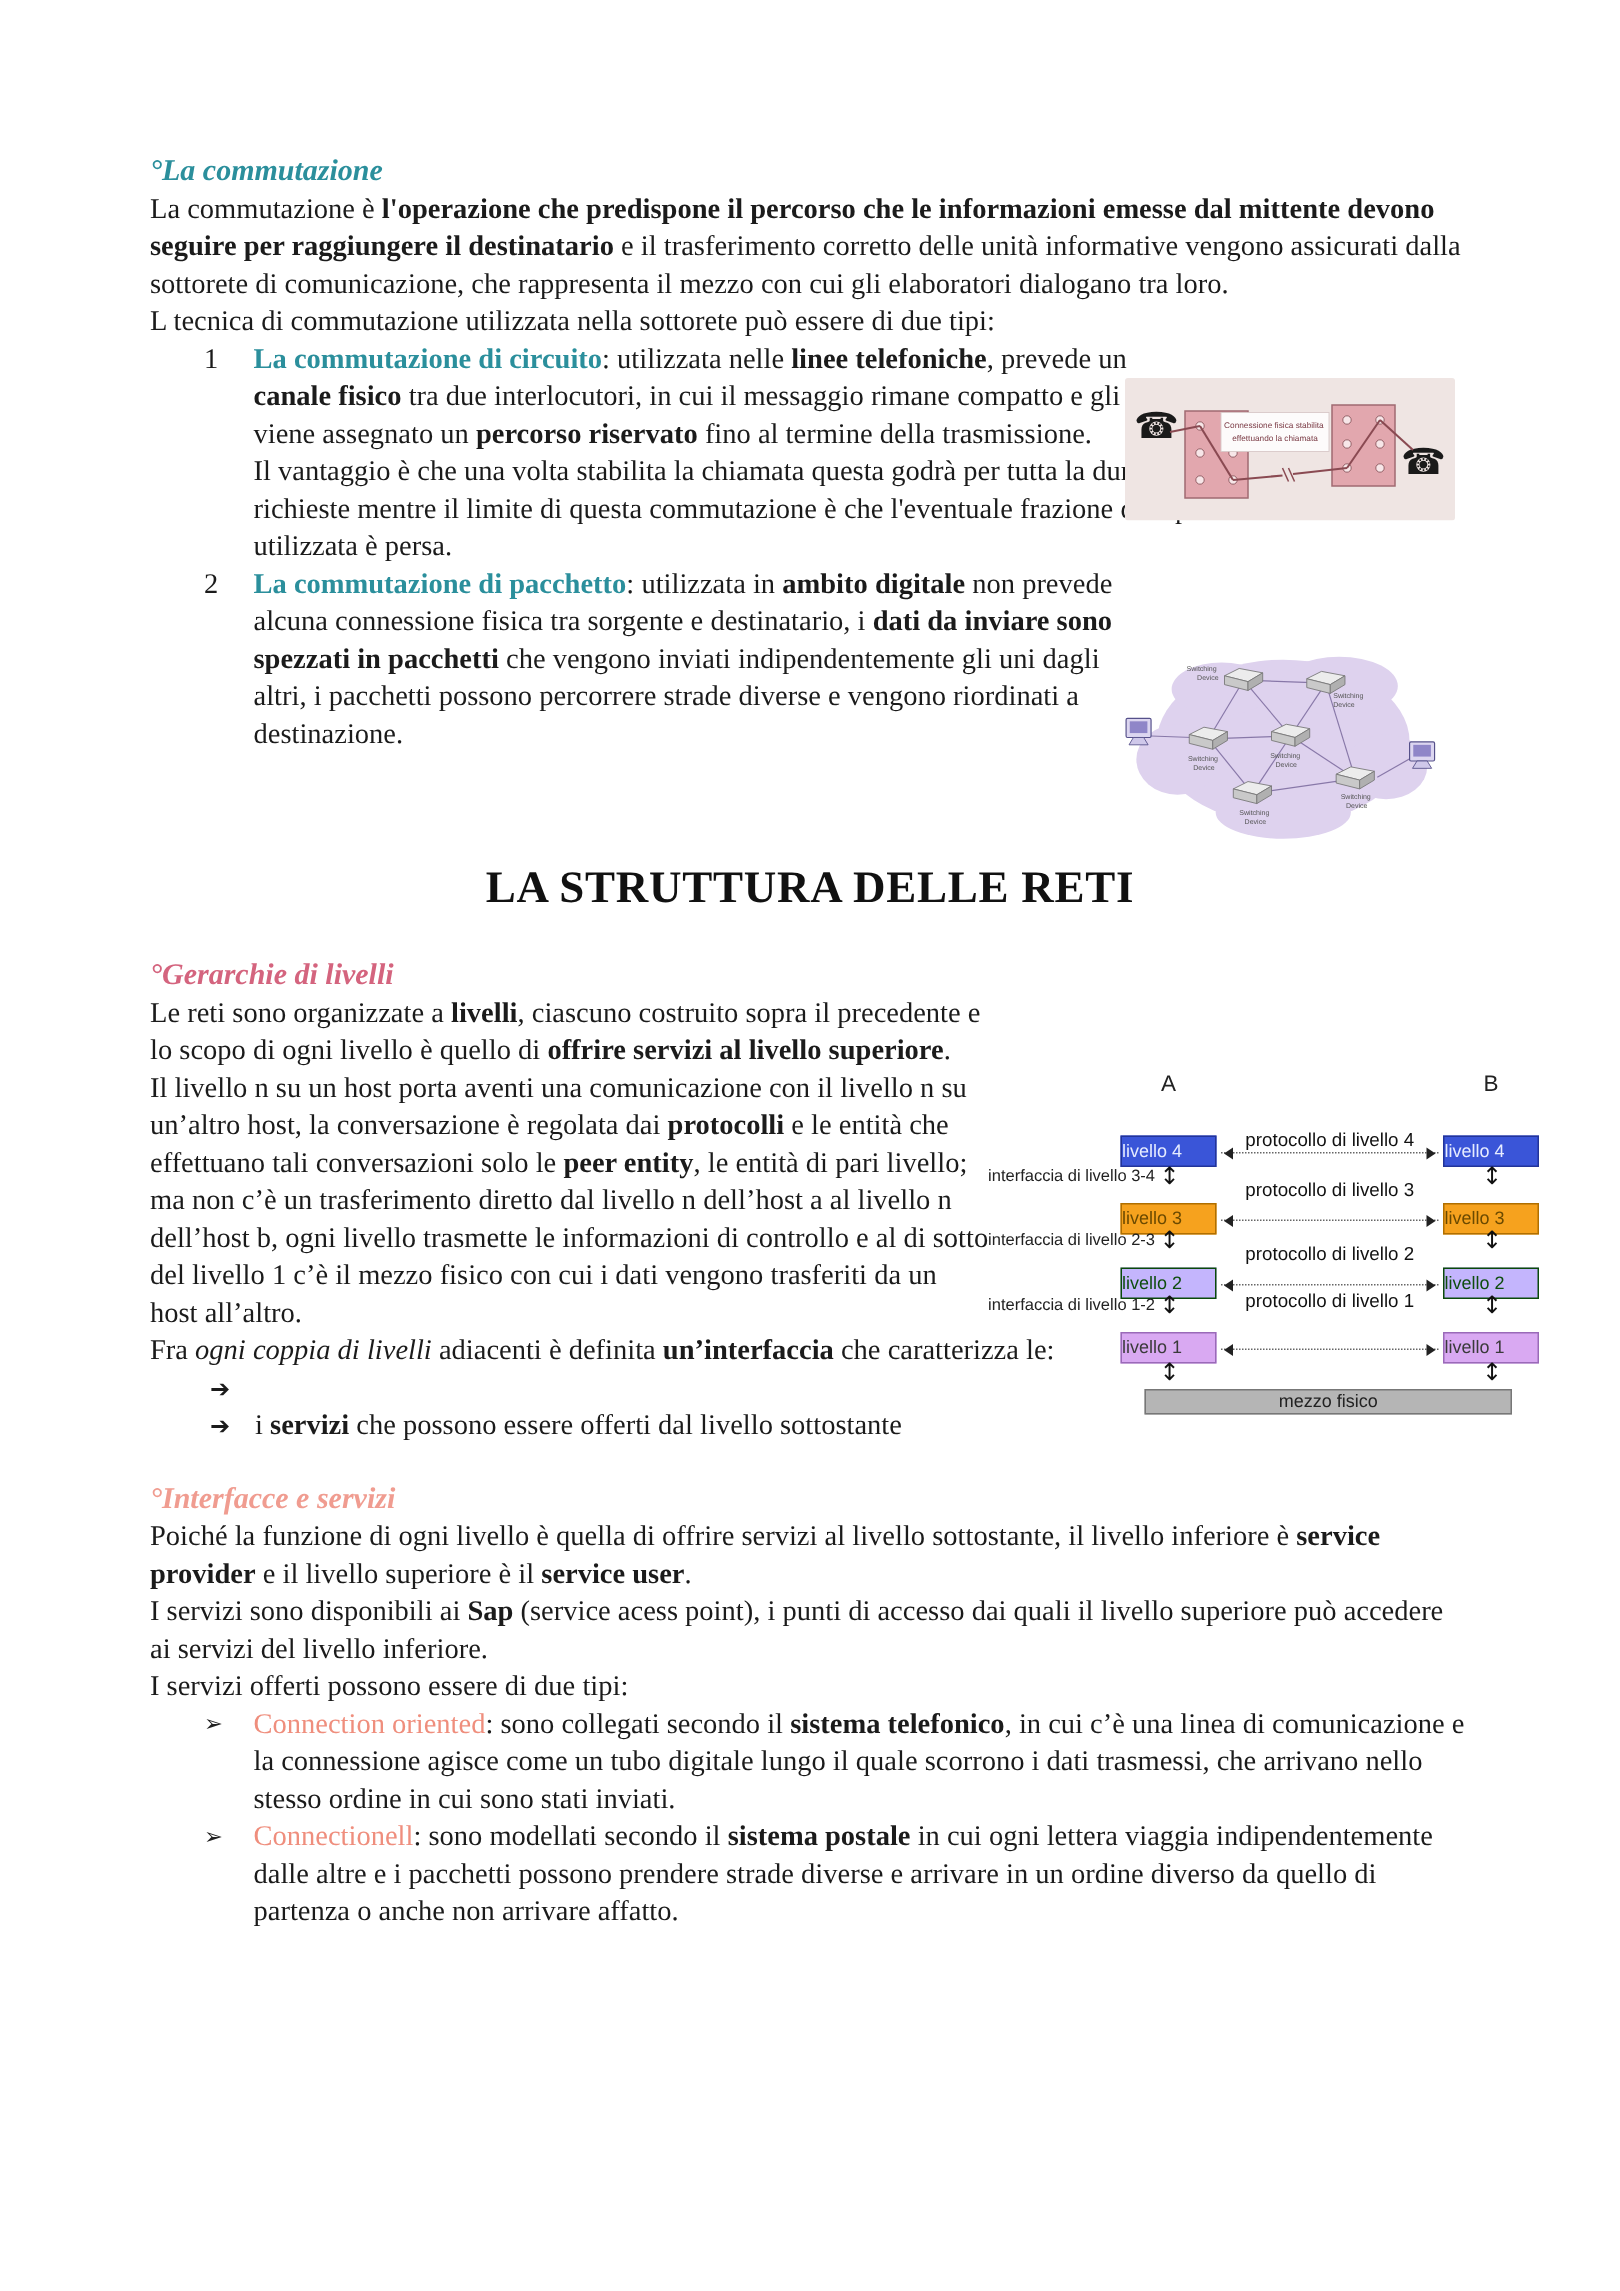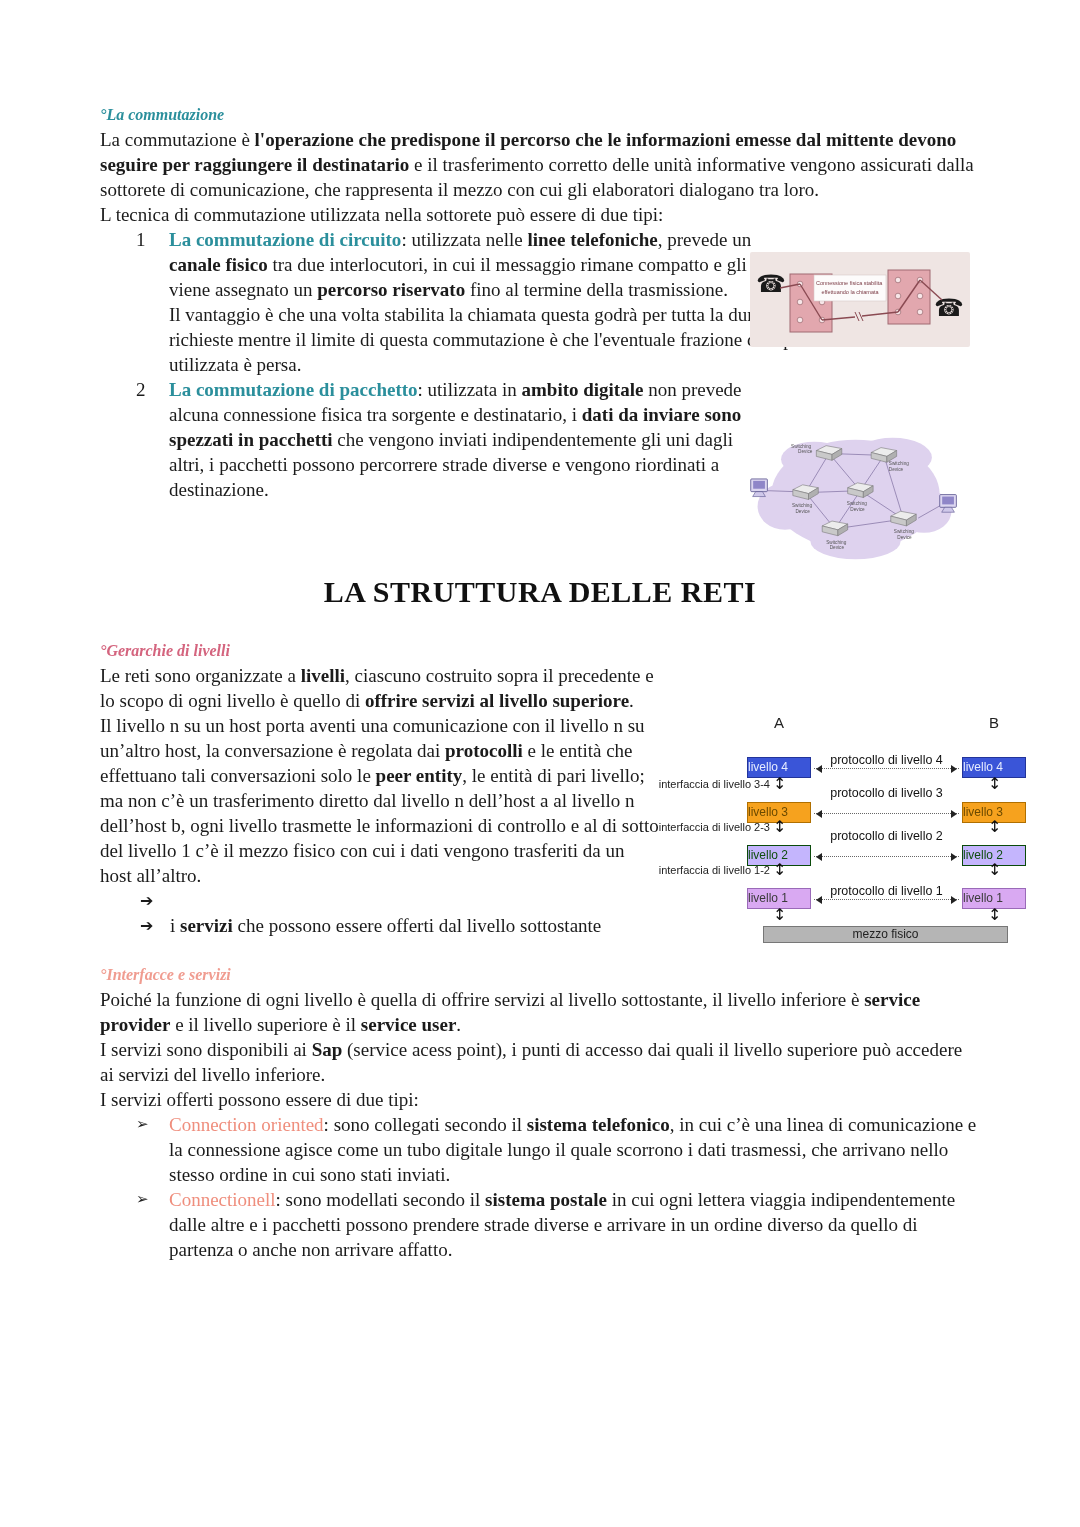--- a/index.html
+++ b/index.html
@@ -8,21 +8,21 @@
     width:1080px;height:1527px;
     margin:0 auto;
     background:#ffffff;
     font-family:"Liberation Serif",serif;
     color:#1b1b1b;
     overflow:hidden;
   }
   .content{padding:102px 100px 0 100px;}
   p.body{font-size:19px;line-height:25px;margin:0;}
   h2.subhead{
-    font-size:16px;line-height:25px;margin:0;
+    font-size:20px;line-height:25px;margin:0;
     font-style:italic;font-weight:700;
     font-family:"Liberation Serif",serif;
   }
   .h-teal{color:#2b8f9c;}
   .h-rose{color:#d4647e;}
   .h-salmon{color:#f09c90;}
   .seg-b{font-weight:700;}
   .seg-i{font-style:italic;}
   .seg-teal{color:#2b8f9c;font-weight:700;}
   .seg-salmon{color:#ef8e7d;}
@@ -101,20 +101,21 @@
         </div>
       </div>
     </section>
 
     <h1 class="doc-title">LA STRUTTURA DELLE RETI</h1>
 
     <section>
       <h2 class="subhead h-rose">°Gerarchie di livelli</h2>
       <p class="body w560"><span>Le reti sono organizzate a </span><span class="seg-b">livelli</span><span>, ciascuno costruito sopra il precedente e lo scopo di ogni livello è quello di </span><span class="seg-b">offrire servizi  al livello superiore</span><span>.</span></p>
       <p class="body w560"><span>Il livello n su un host porta aventi una comunicazione con il livello n su un’altro host, la conversazione è regolata dai </span><span class="seg-b">protocolli</span><span> e le entità che effettuano tali conversazioni solo le </span><span class="seg-b">peer entity</span><span>, le entità di pari livello; ma non c’è un trasferimento diretto dal livello n dell’host a al livello n dell’host b, ogni livello trasmette le informazioni di controllo e al di sotto del livello 1 c’è il mezzo fisico con cui i dati vengono trasferiti da un host all’altro.</span></p>
+      <p class="body"><span>Fra </span><span class="seg-i">ogni coppia di livelli</span><span> adiacenti è definita </span><span class="seg-b">un’interfaccia</span><span> che caratterizza le:</span></p>
 
       <div class="abul">
         <span class="g">➔</span>
       </div>
       <div class="abul">
         <span class="g">➔</span>
         <p class="body"><span>i </span><span class="seg-b">servizi</span><span> che possono essere offerti dal livello sottostante</span></p>
       </div>
     </section>
 
@@ -259,21 +260,21 @@
     <div class="proto" style="top:74px">protocollo di livello 3</div>
     <div class="h-arrow" style="top:101px"></div>
 
     <div class="lbox lv2" style="left:97px;top:133px">livello 2</div>
     <div class="lbox lv2" style="left:312px;top:133px">livello 2</div>
     <div class="proto" style="top:117px">protocollo di livello 2</div>
     <div class="h-arrow" style="top:144px"></div>
 
     <div class="lbox lv1" style="left:97px;top:176px">livello 1</div>
     <div class="lbox lv1" style="left:312px;top:176px">livello 1</div>
-    <div class="proto" style="top:172px">protocollo di livello 1</div>
+    <div class="proto" style="top:148px">protocollo di livello 1</div>
     <div class="h-arrow" style="top:187px"></div>
 
     <div class="iface" style="top:66px">interfaccia di livello 3-4</div>
     <div class="iface" style="top:109px">interfaccia di livello 2-3</div>
     <div class="iface" style="top:152px">interfaccia di livello 1-2</div>
 
     <span class="va" style="left:123px;top:64px">↕</span>
     <span class="va" style="left:123px;top:107px">↕</span>
     <span class="va" style="left:123px;top:150px">↕</span>
     <span class="va" style="left:123px;top:195px">↕</span>

